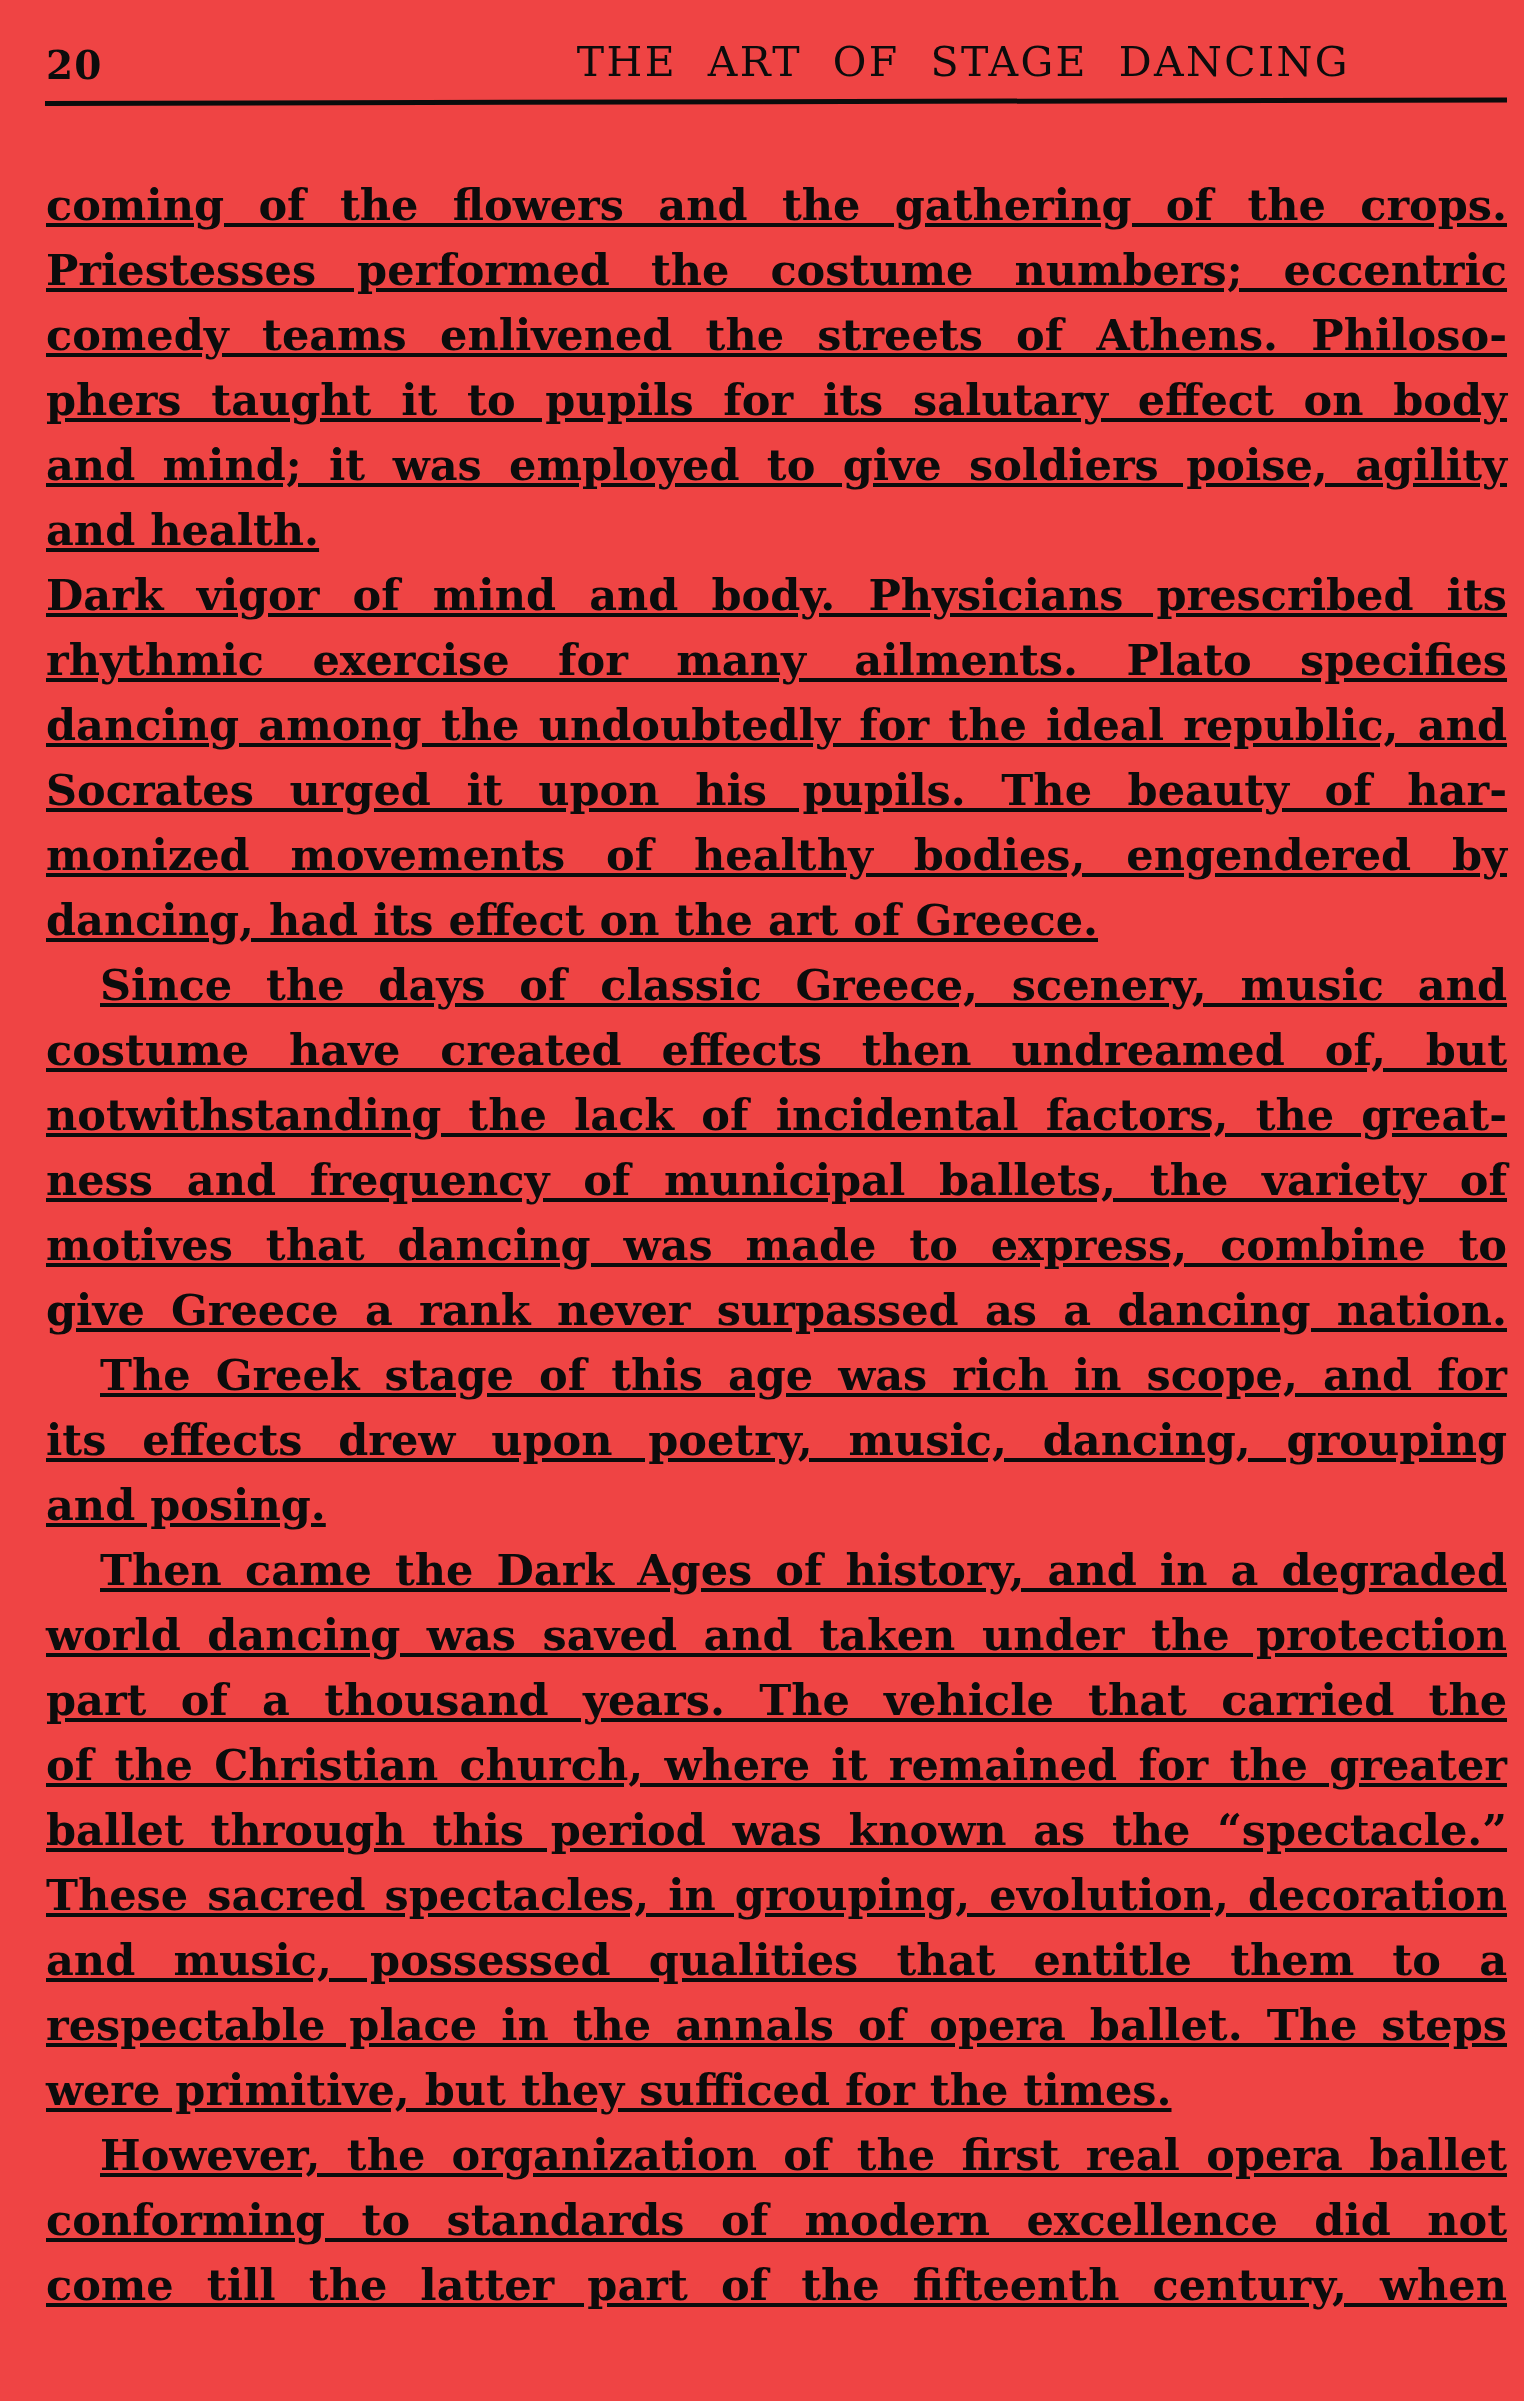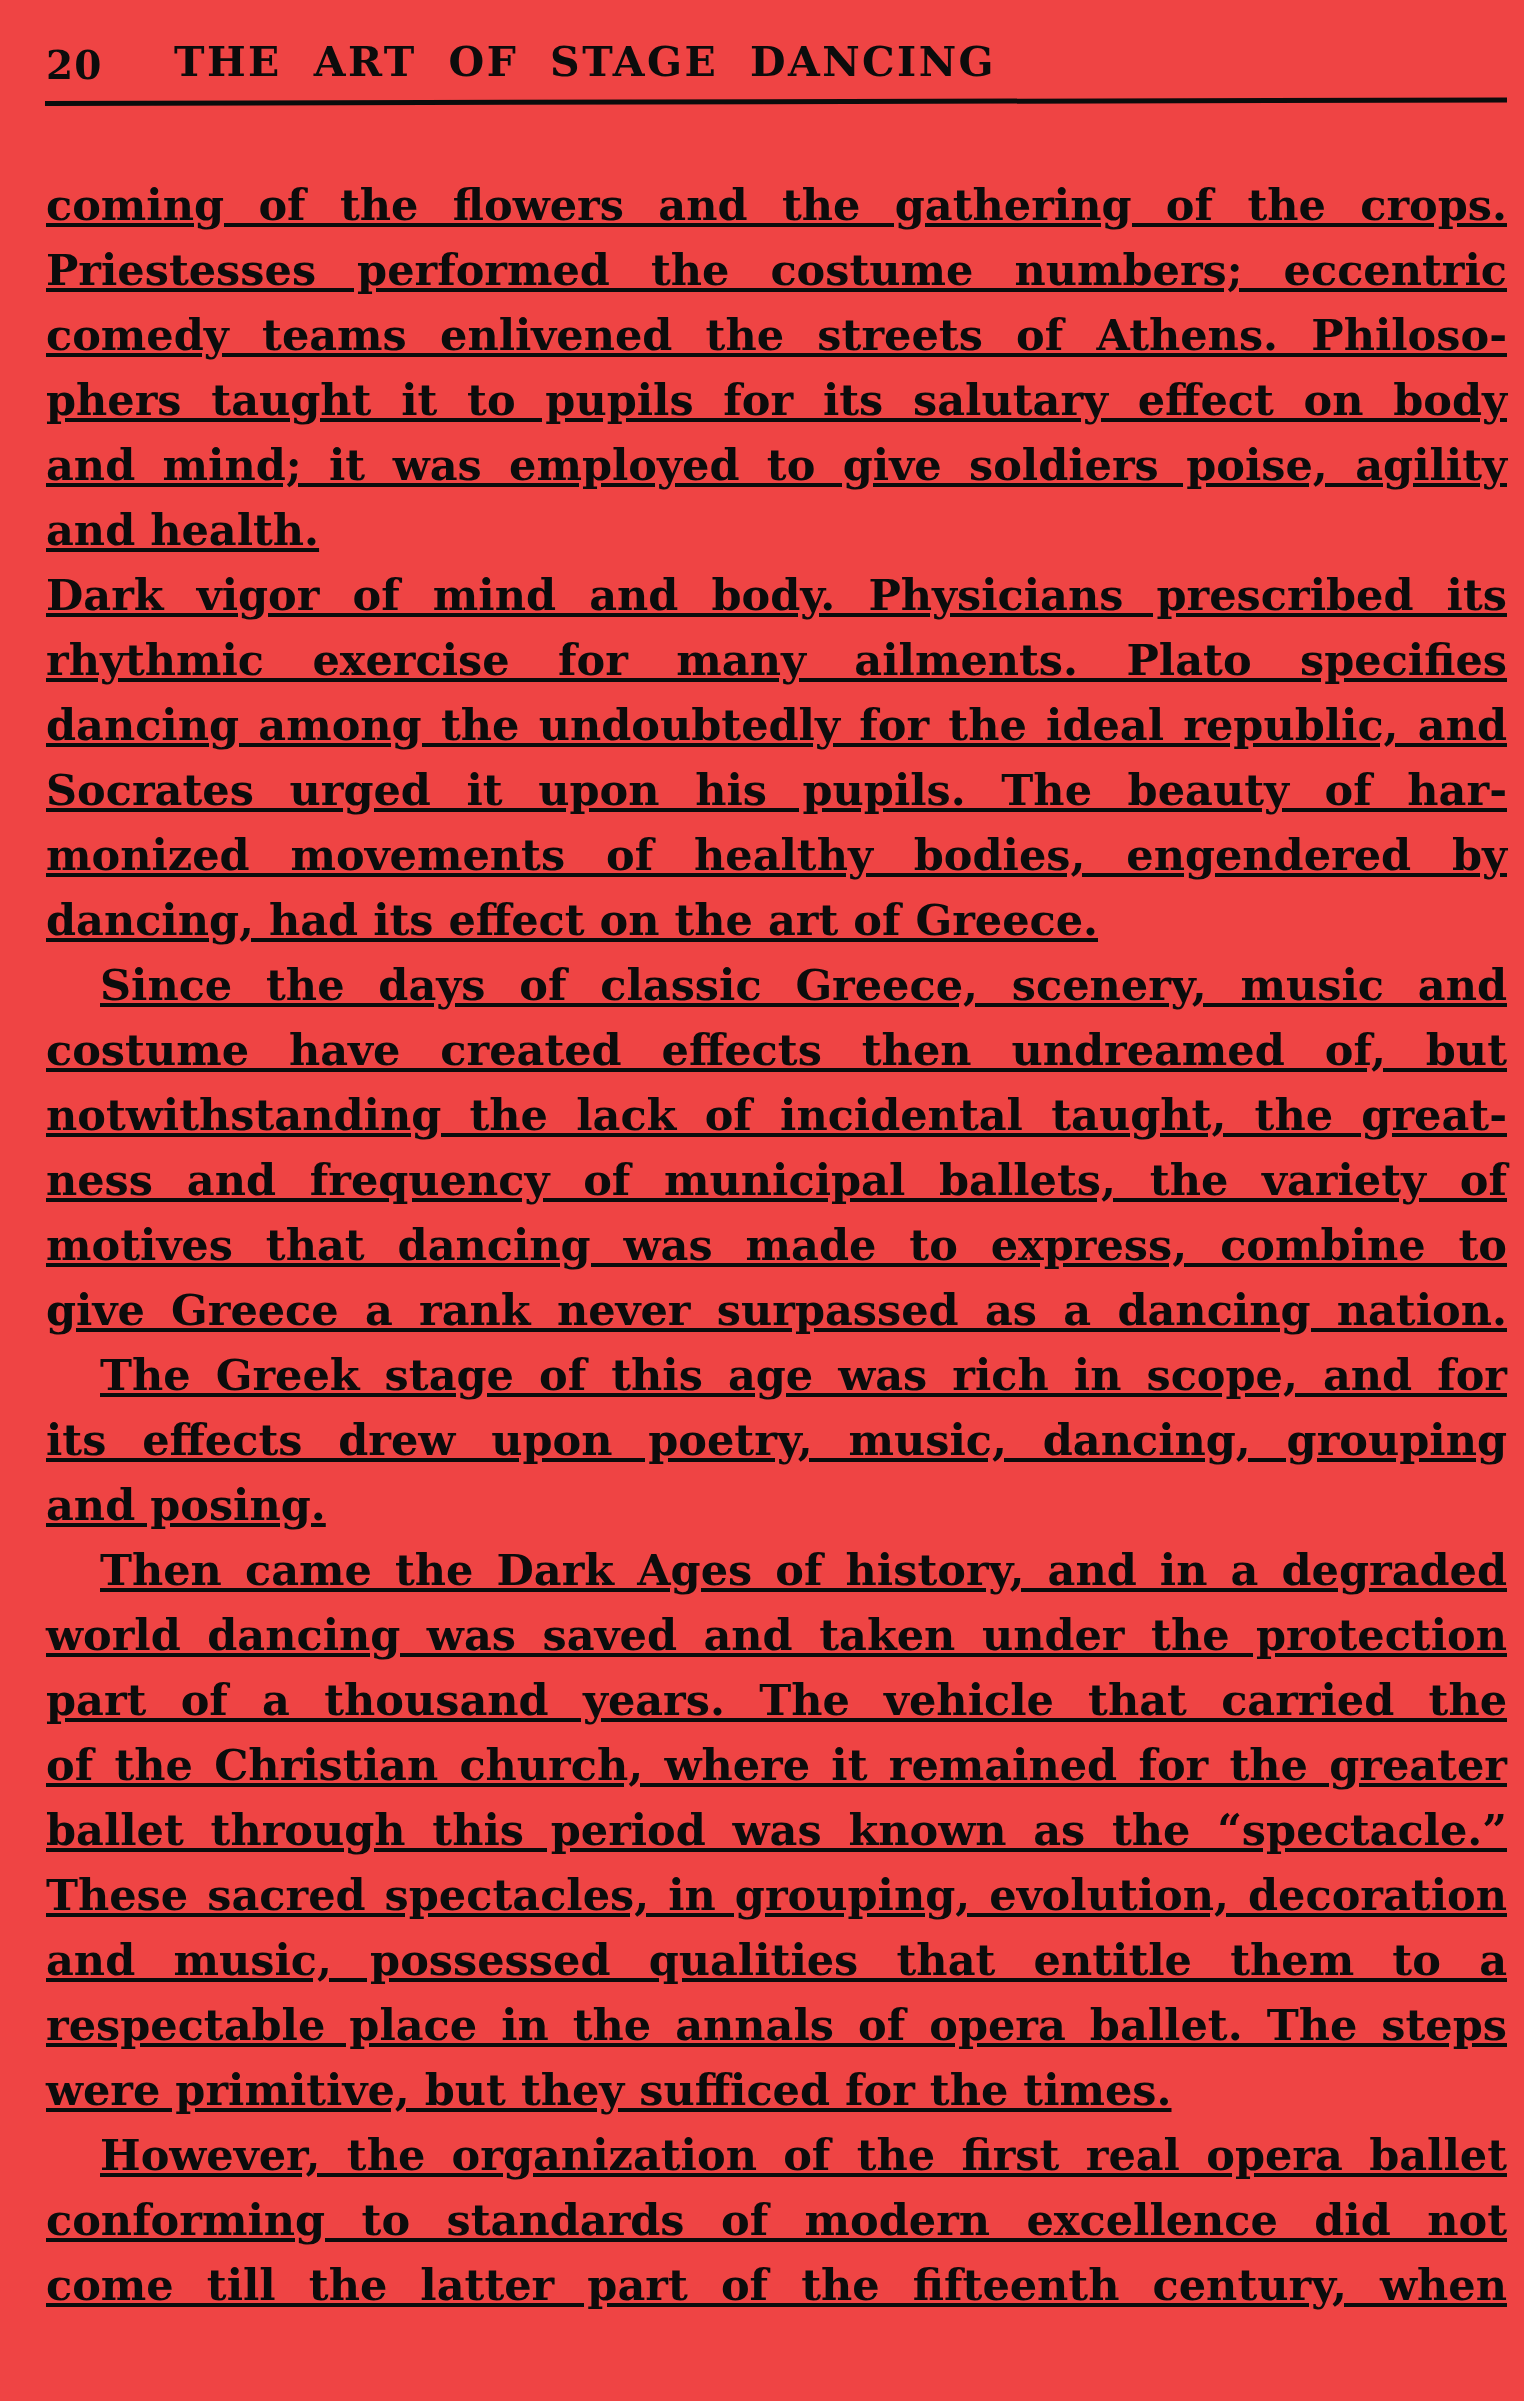--- a/index.html
+++ b/index.html
@@ -34,23 +34,23 @@
     top: 3.5px;
     font-size: 39px;
     font-weight: 700;
     letter-spacing: 1.2px;
   }
   .running-title {
     position: absolute;
     left: 174px;          
     width: 1176px;
     top: 0;
-    text-align: left;
+    text-align: right;
     font-size: 41px;
-    font-weight: 700;
+    font-weight: 400;
     letter-spacing: 2.4px;
     word-spacing: 15.3px;
     white-space: nowrap;
   }
   .header-rule {
     position: absolute;
     top: 101px;
     left: 45px;
     width: 1462px;
     height: 5.3px;
@@ -109,21 +109,21 @@
         <div class="line">Dark vigor of mind and body. Physicians prescribed its</div>
         <div class="line">rhythmic exercise for many ailments. Plato specifies</div>
         <div class="line">dancing among the undoubtedly for the ideal republic, and</div>
         <div class="line">Socrates urged it upon his pupils. The beauty of har-</div>
         <div class="line">monized movements of healthy bodies, engendered by</div>
         <div class="line last-left">dancing, had its effect on the art of Greece.</div>
       </div>
       <div class="paragraph">
         <div class="line indent">Since the days of classic Greece, scenery, music and</div>
         <div class="line">costume have created effects then undreamed of, but</div>
-        <div class="line">notwithstanding the lack of incidental taught, the great-</div>
+        <div class="line">notwithstanding the lack of incidental factors, the great-</div>
         <div class="line">ness and frequency of municipal ballets, the variety of</div>
         <div class="line">motives that dancing was made to express, combine to</div>
         <div class="line">give Greece a rank never surpassed as a dancing nation.</div>
       </div>
       <div class="paragraph">
         <div class="line indent">The Greek stage of this age was rich in scope, and for</div>
         <div class="line">its effects drew upon poetry, music, dancing, grouping</div>
         <div class="line last-left">and posing.</div>
       </div>
       <div class="paragraph">

